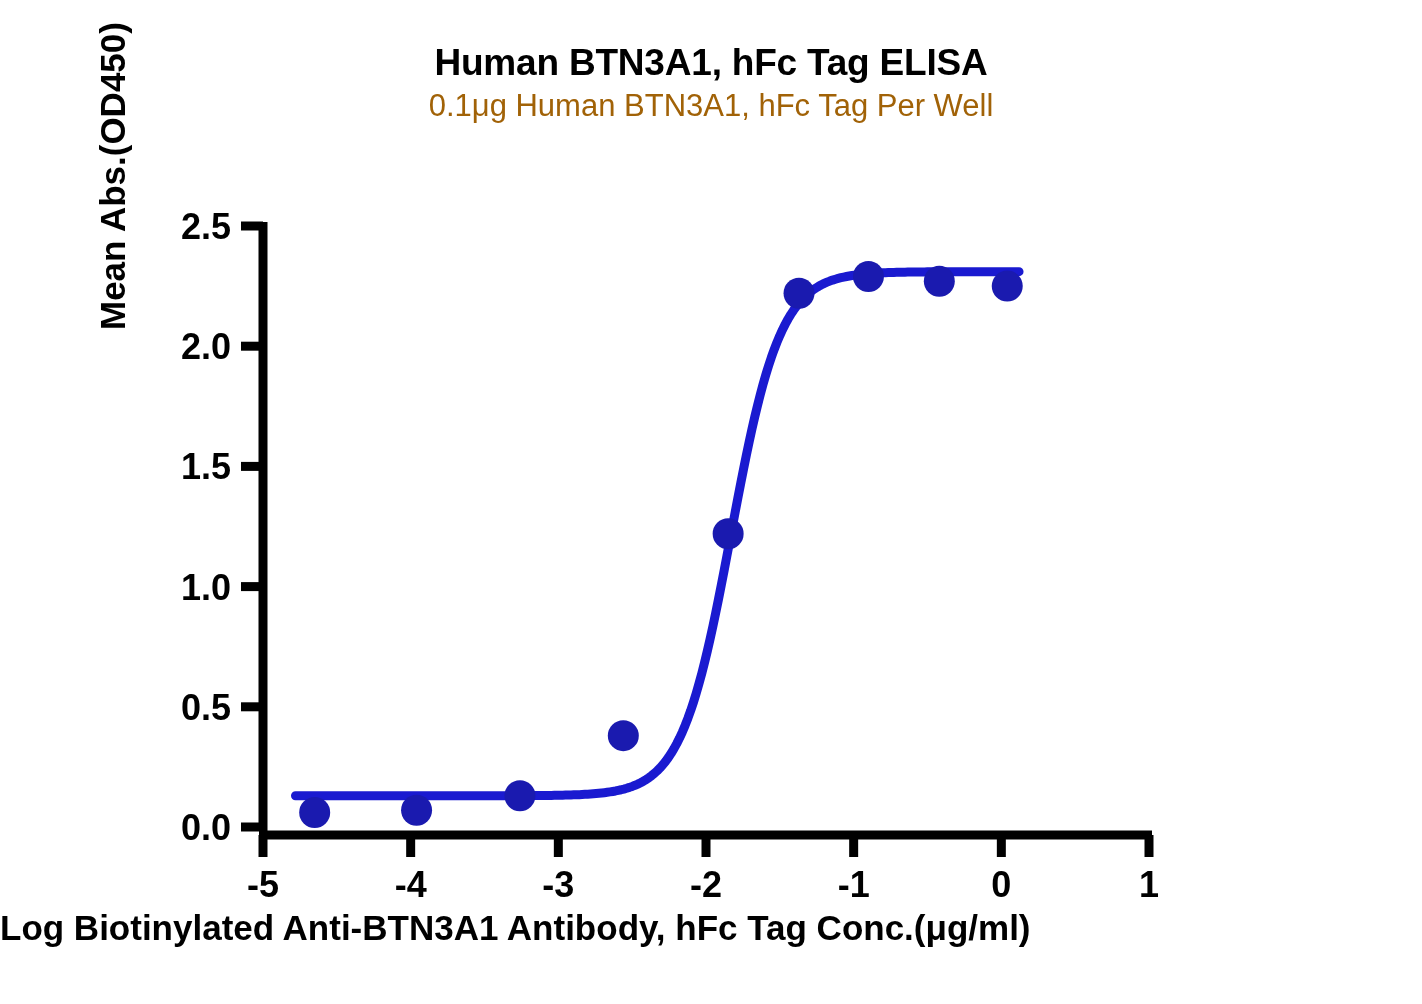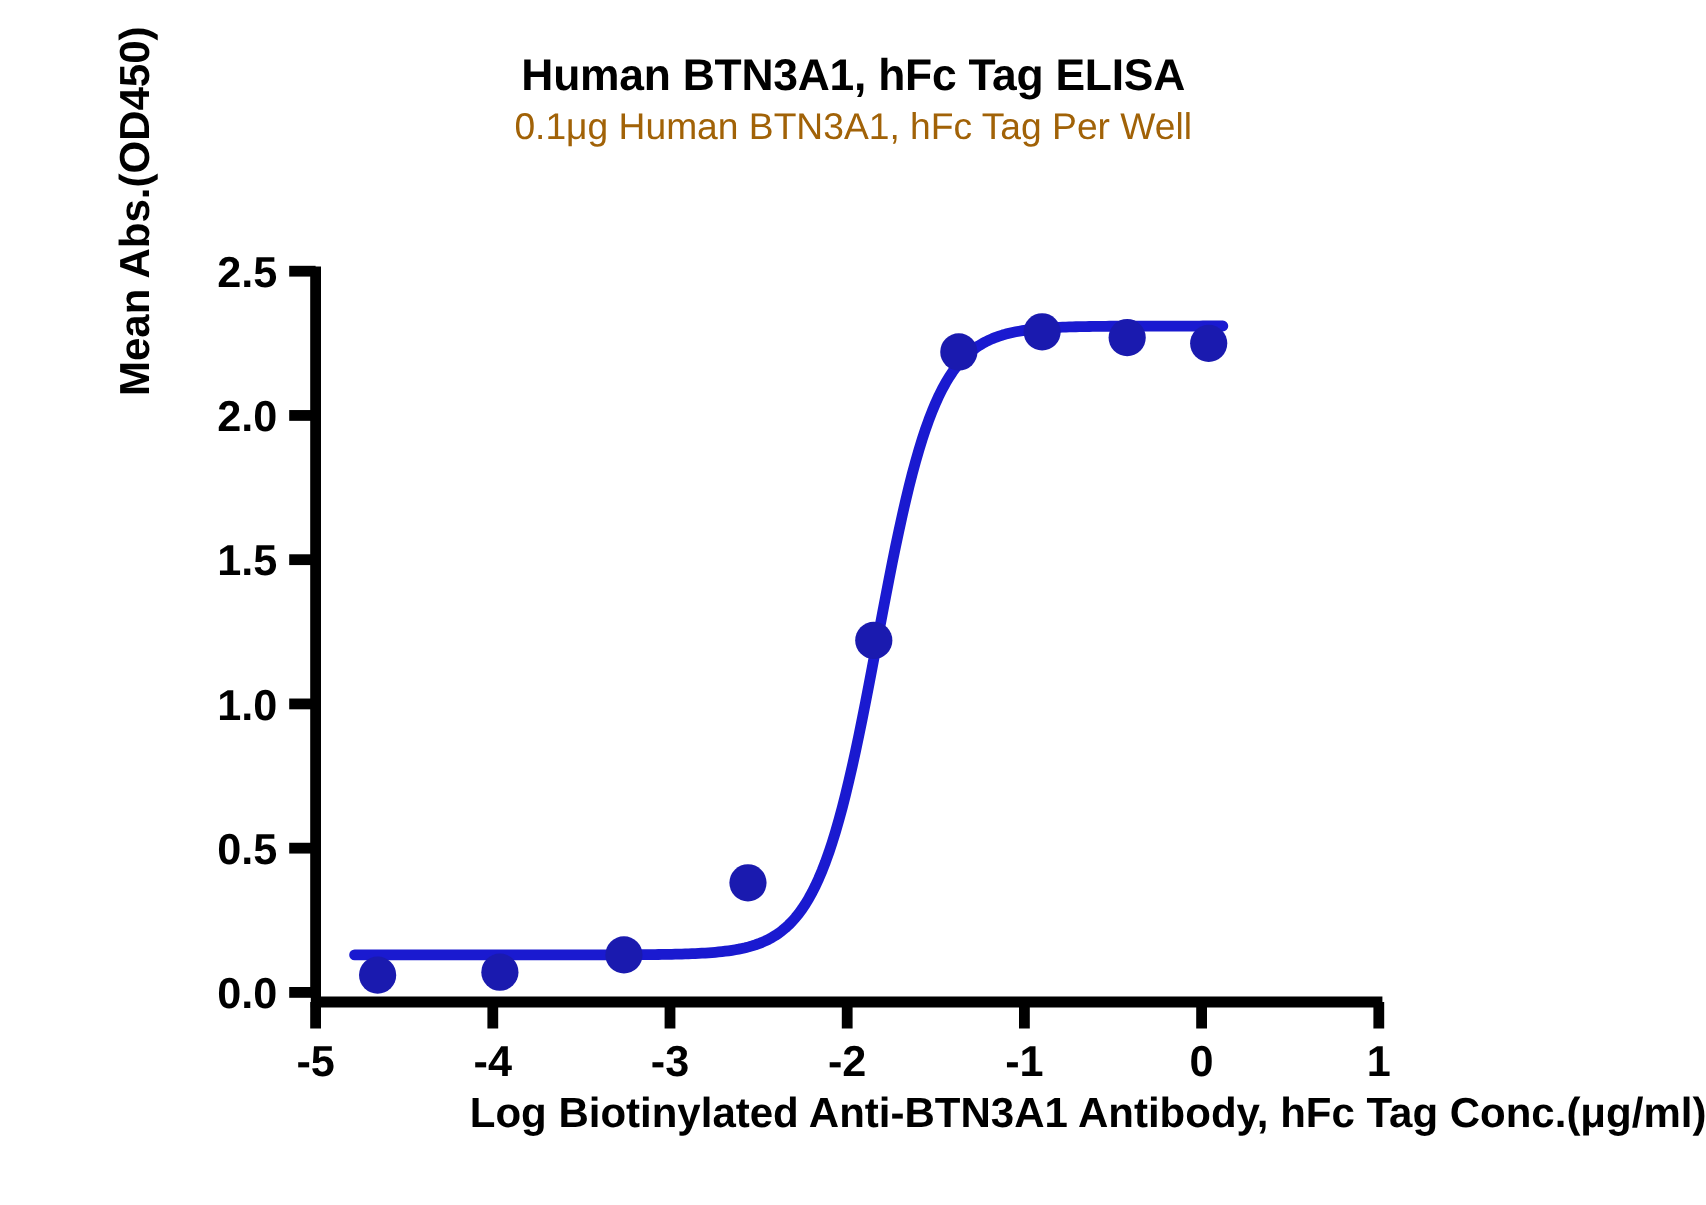--- a/index.html
+++ b/index.html
@@ -53,21 +53,21 @@
     font-size: 35px;
     font-weight: bold;
     white-space: nowrap;
     text-align: left;
   }
   .xlabel {
     position: absolute;
     left: 0;
     top: 908px;
     width: 1422px;
-    text-align: right;
+    text-align: left;
     font-size: 35px;
     font-weight: bold;
     white-space: nowrap;
   }
   svg#plot {
     position: absolute;
     left: 0;
     top: 0;
   }
   .tick-label {

